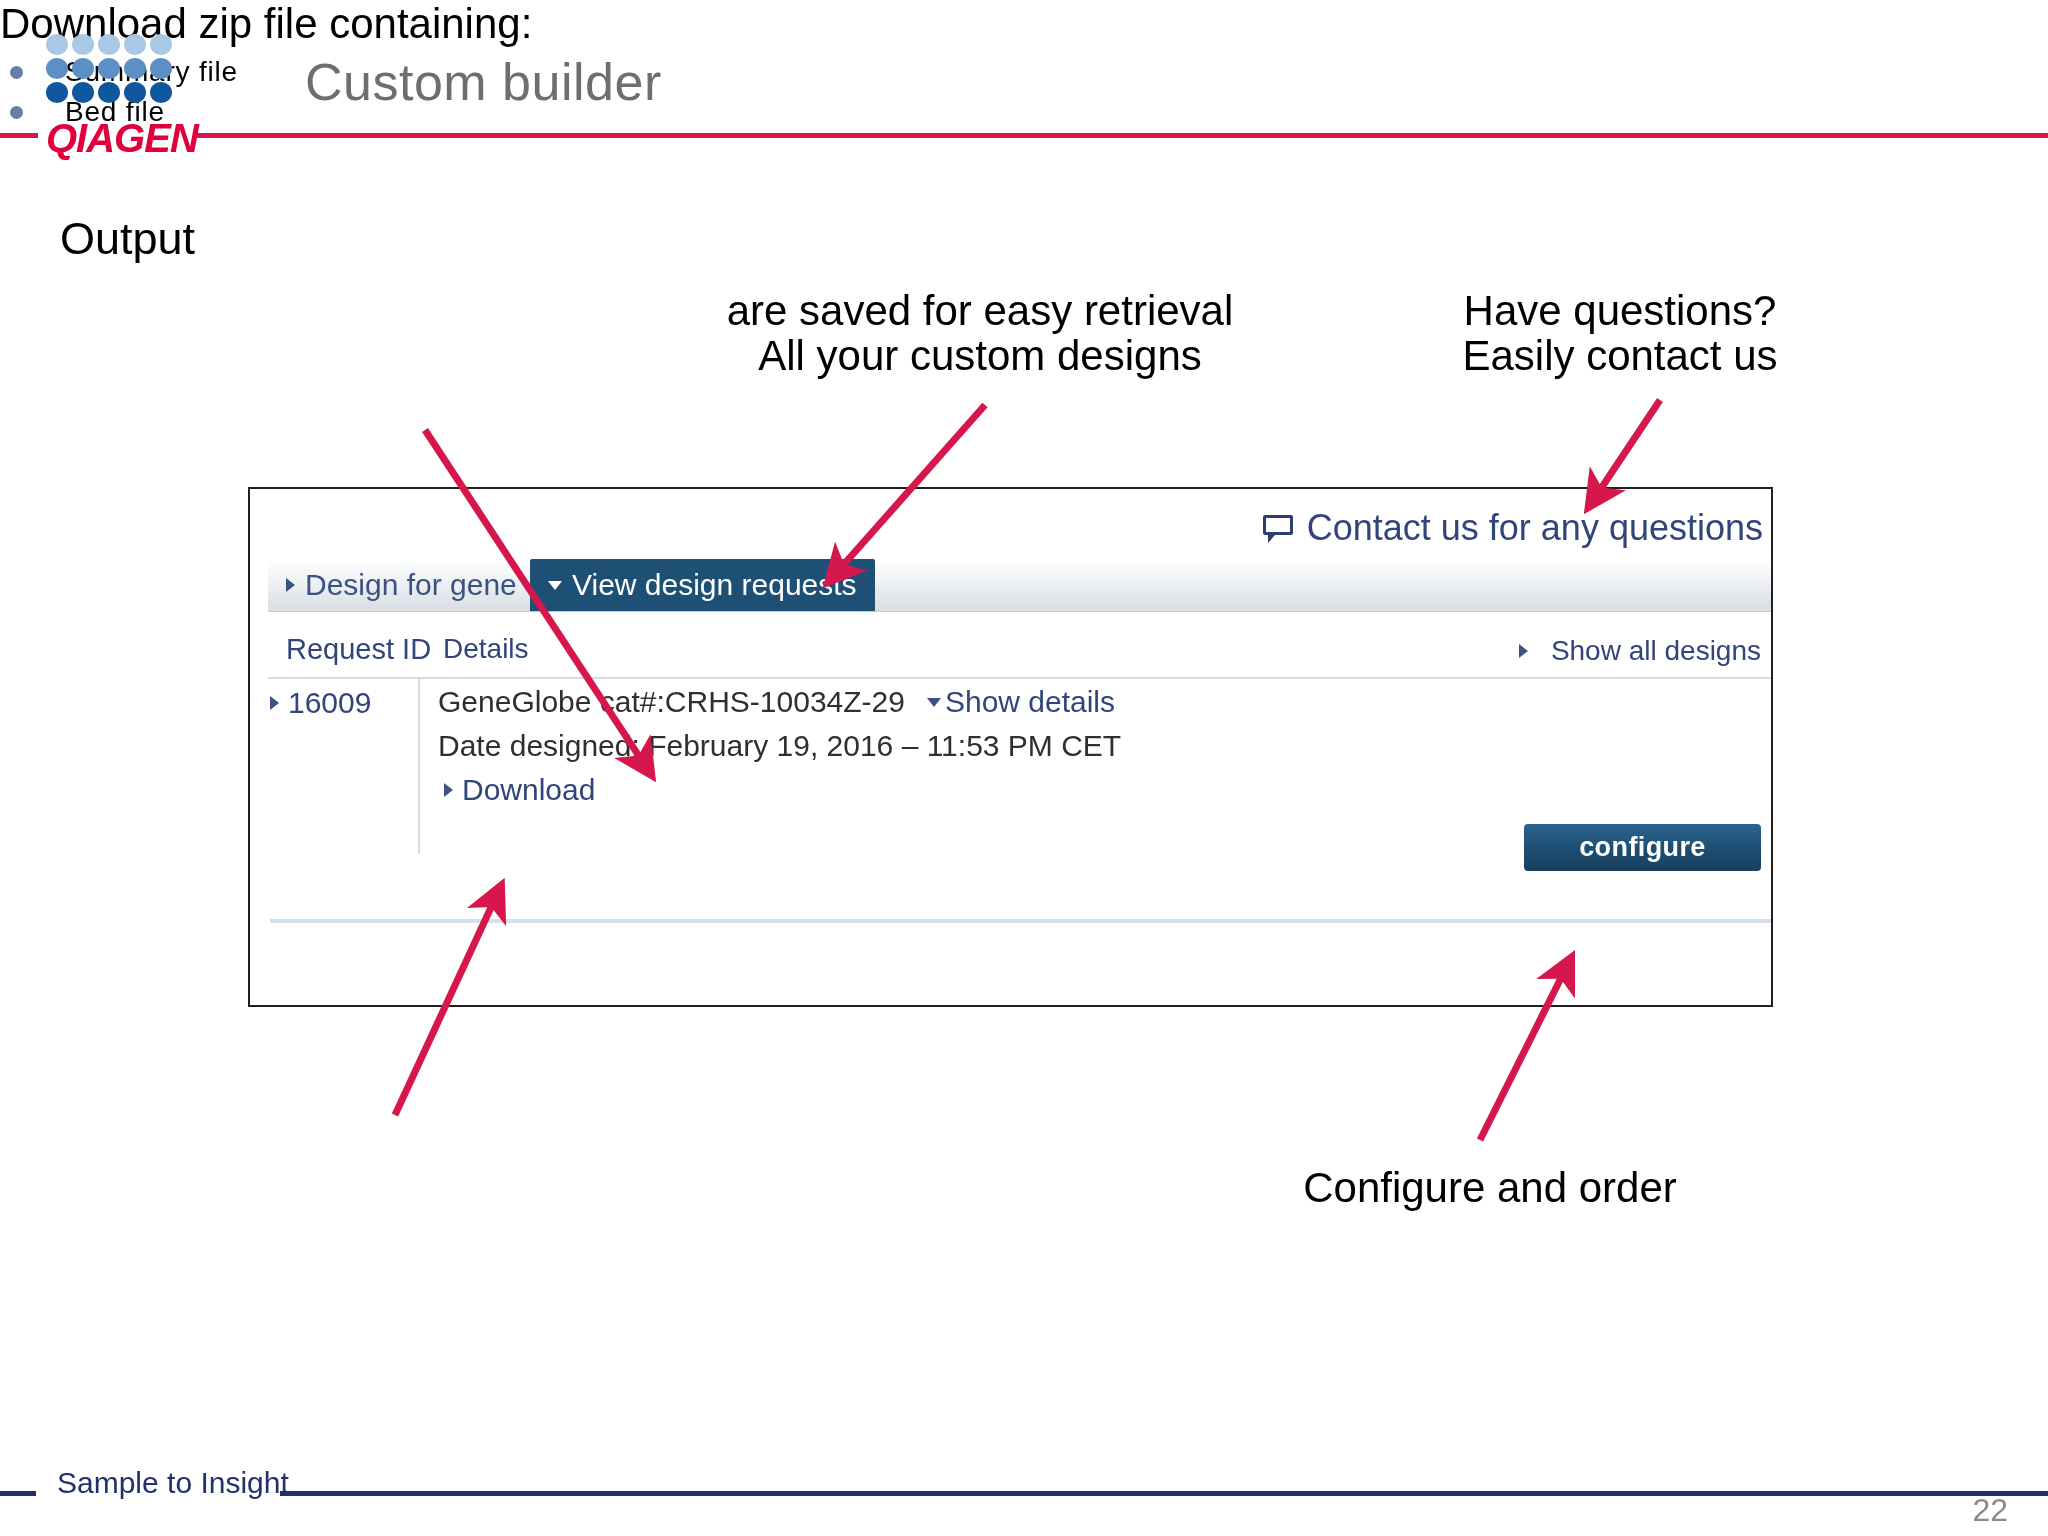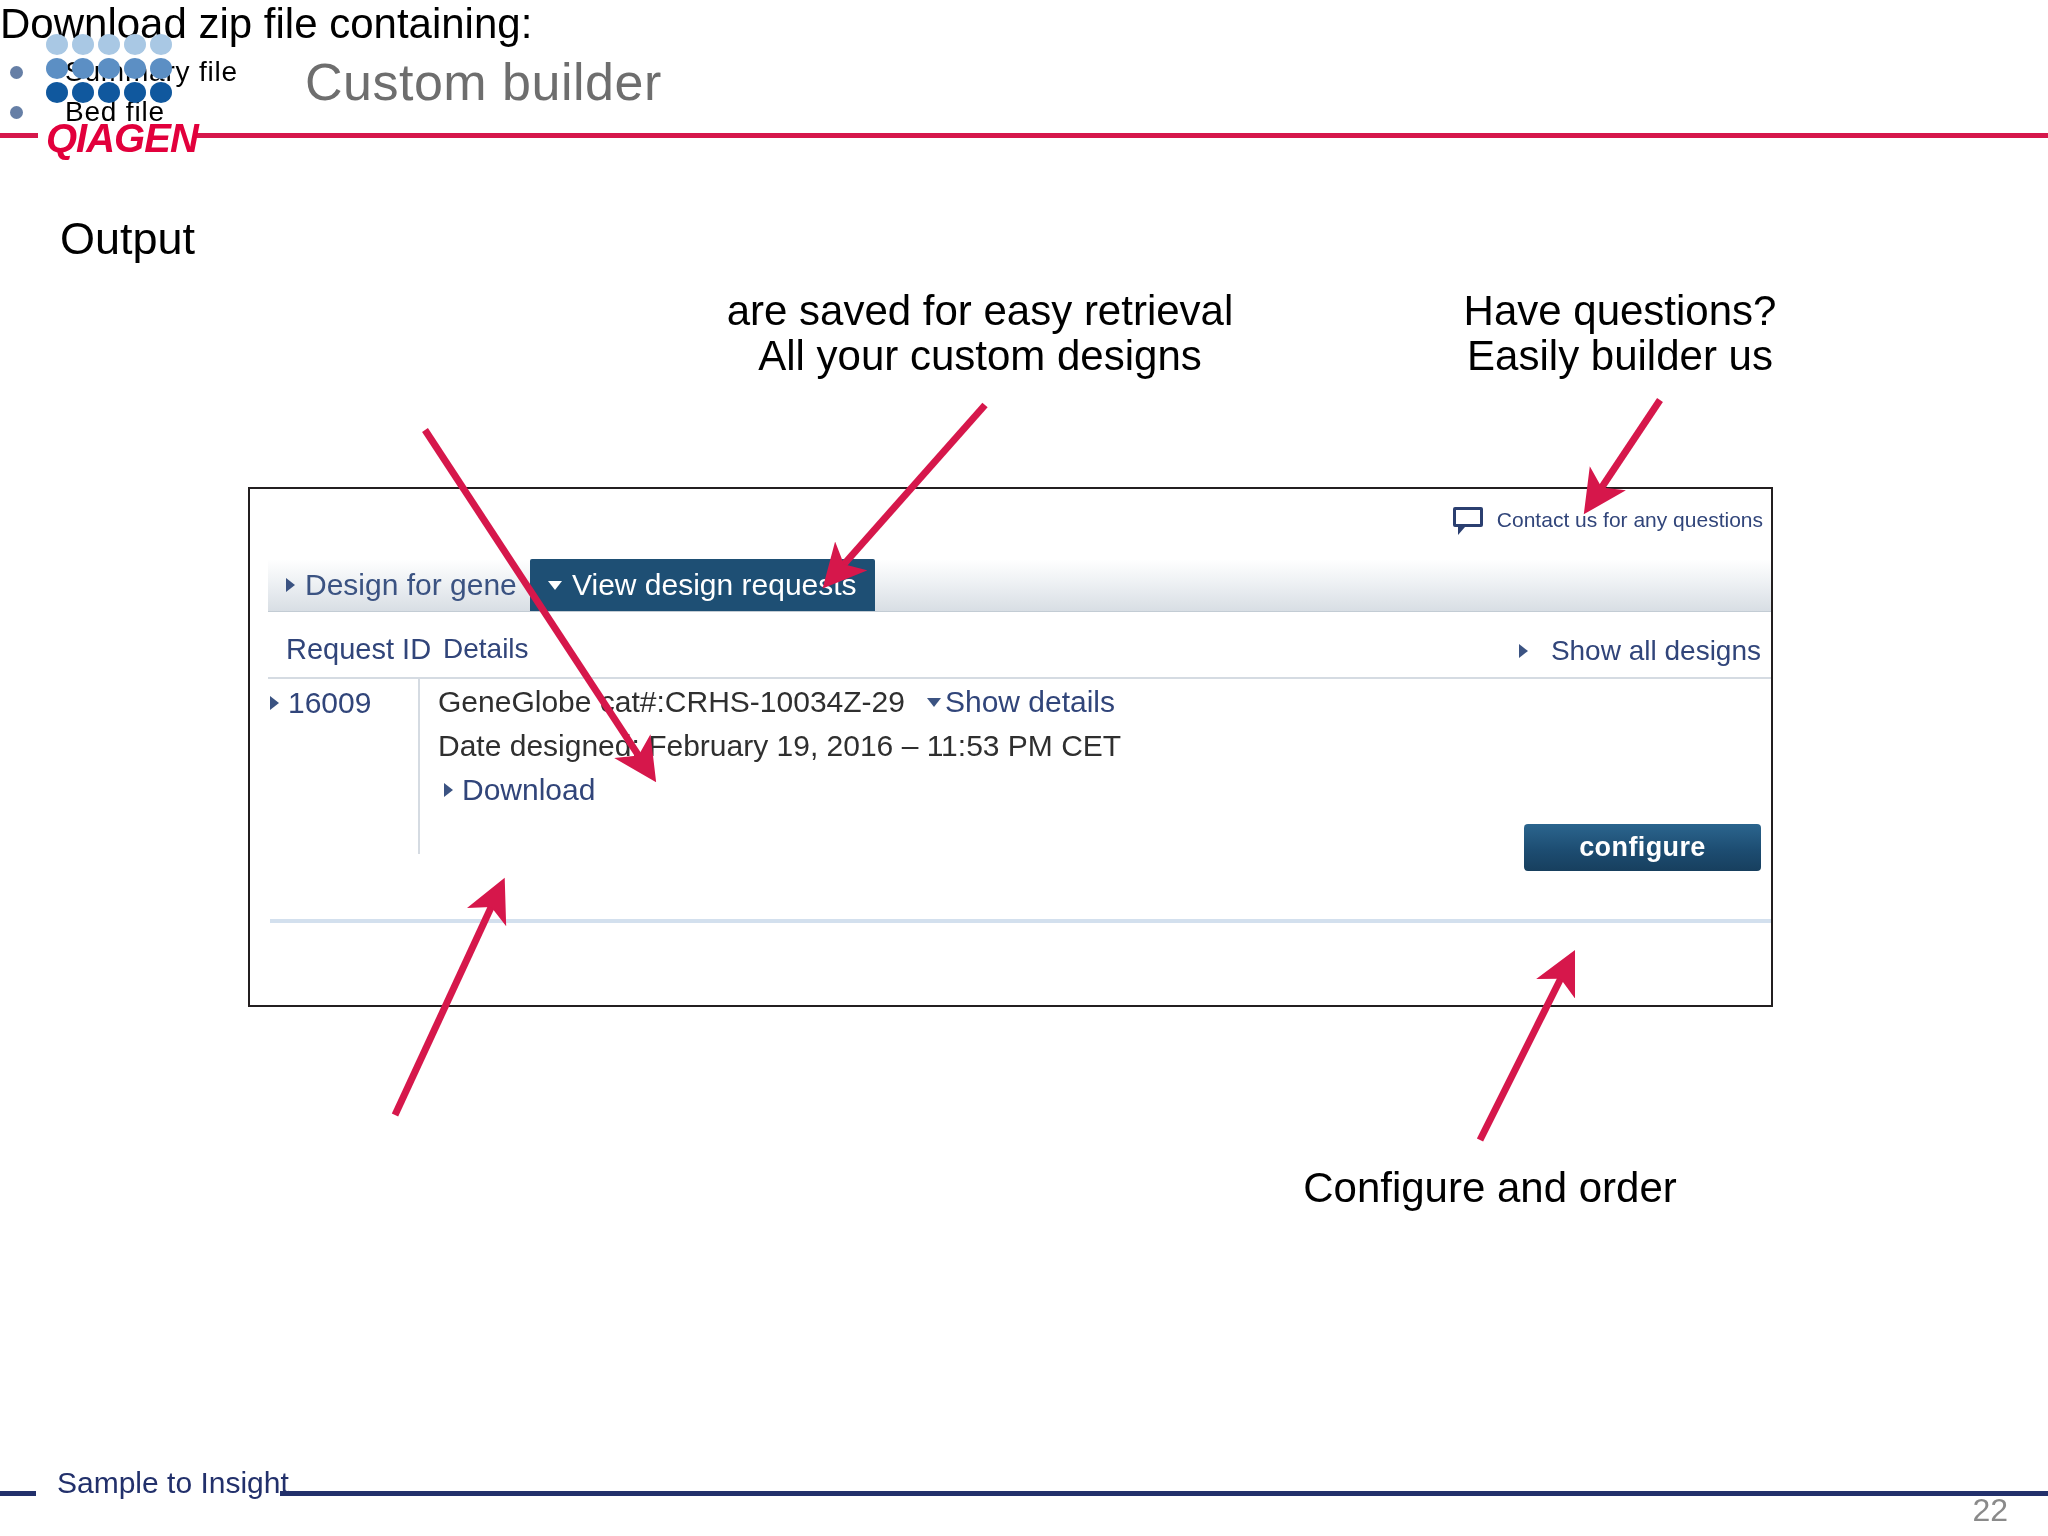--- a/index.html
+++ b/index.html
@@ -201,21 +201,21 @@
     background: #ffffff;
   }
   #contact-icon .tail {
     position: absolute;
     left: 5px; top: 20px;
     width: 0; height: 0;
     border-left: 7px solid #2b3f70;
     border-bottom: 8px solid transparent;
   }
   #contact-label {
-    font-size: 21px;
+    font-size: 36px;
     color: #31457a;
     white-space: nowrap;
   }
   #tabstrip {
     position: absolute;
     left: 18px;
     top: 70px;
     right: 0px;
     height: 52px;
     background: linear-gradient(to bottom, #ffffff 0%, #eef1f4 45%, #d8dee4 100%);
@@ -444,21 +444,21 @@
   <div id="section-label">Output</div>
 
 
   <div class="annotation" id="ann-all-designs">
     <div>are saved for easy retrieval</div>
     <div>All your custom designs</div>
   </div>
 
   <div class="annotation" id="ann-have-questions">
     <div>Have questions?</div>
-    <div>Easily builder us</div>
+    <div>Easily contact us</div>
   </div>
 
   <div id="ann-download-block">
     <div class="head">Download zip file containing:</div>
     <div class="bullet-row">
       <span class="bullet-dot"></span>
       <span class="bullet-text">Summary file</span>
     </div>
     <div class="bullet-row">
       <span class="bullet-dot"></span>

